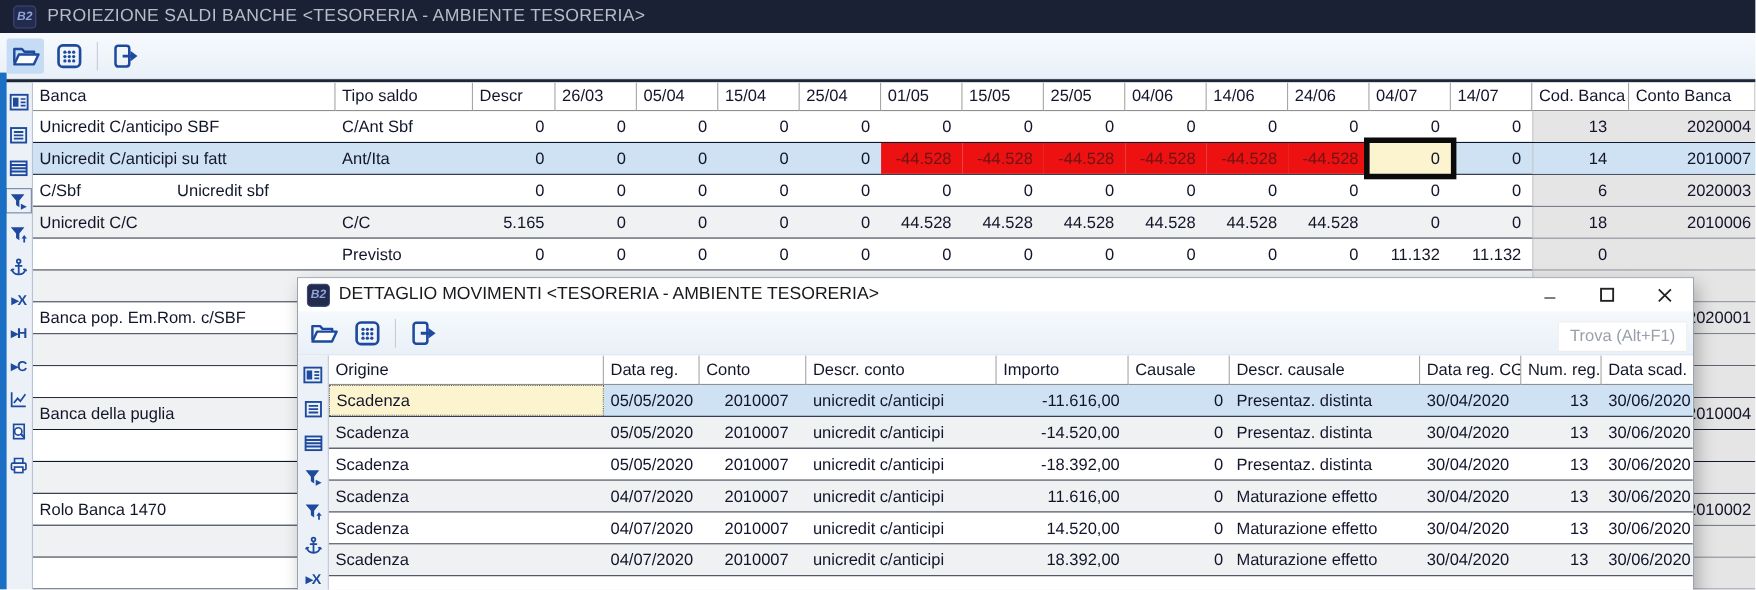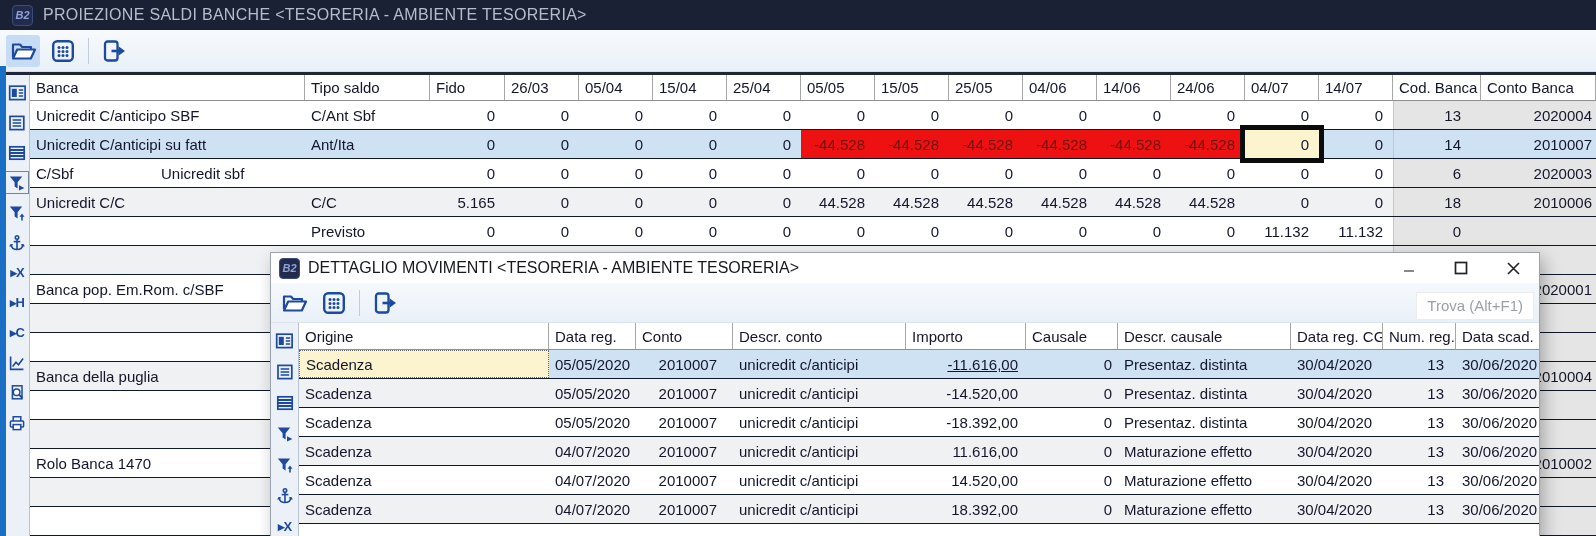--- a/index.html
+++ b/index.html
@@ -172,26 +172,26 @@
             <path d="M5.2 7V2.8h7.6V7" fill="none" stroke="#1d4a9e" stroke-width="1.5"></path>
             <rect x="2.4" y="7" width="13.2" height="6" rx="1" fill="none" stroke="#1d4a9e" stroke-width="1.5"></rect>
             <rect x="5.2" y="10.6" width="7.6" height="5" fill="#fff" stroke="#1d4a9e" stroke-width="1.5"></rect>
           </svg>
         </div>
       </div>
     <div class="grid" id="main-grid">
         <div class="trow-head">
           <div class="hcell" style="width: 275px;">Banca</div>
           <div class="hcell" style="width: 125px;">Tipo saldo</div>
-          <div class="hcell" style="width: 75px;">Fido</div>
+          <div class="hcell" style="width: 75px;">Descr</div>
           <div class="hcell" style="width: 74px;">26/03</div>
           <div class="hcell" style="width: 74px;">05/04</div>
           <div class="hcell" style="width: 74px;">15/04</div>
           <div class="hcell" style="width: 74px;">25/04</div>
-          <div class="hcell" style="width: 74px;">05/05</div>
+          <div class="hcell" style="width: 74px;">01/05</div>
           <div class="hcell" style="width: 74px;">15/05</div>
           <div class="hcell" style="width: 74px;">25/05</div>
           <div class="hcell" style="width: 74px;">04/06</div>
           <div class="hcell" style="width: 74px; text-align: center;">14/06</div>
           <div class="hcell" style="width: 74px;">24/06</div>
           <div class="hcell" style="width: 74px;">04/07</div>
           <div class="hcell" style="width: 74px;">14/07</div>
           <div class="hcell" style="width: 88px;">Cod. Banca</div>
           <div class="hcell" style="width: 109px; flex: 1 0 auto;">Conto Banca</div>
         </div>
@@ -598,21 +598,21 @@
           <div class="hcell" style="width: 173px;">Descr. causale</div>
           <div class="hcell" style="width: 92px;">Data reg. CG</div>
           <div class="hcell" style="width: 73px;">Num. reg...</div>
           <div class="hcell" style="width: 85px; flex: 1 0 auto;">Data scad.</div>
         </div>
         <div class="trow row-sel">
           <div class="cell al-l focus-dotted" style="width: 250px;">Scadenza</div>
           <div class="cell al-l" style="width: 87px;">05/05/2020</div>
           <div class="cell al-r" style="width: 97px; padding-right: 16px;">2010007</div>
           <div class="cell al-l" style="width: 173px;">unicredit c/anticipi</div>
-          <div class="cell al-r" style="width: 120px; padding-right: 8px; text-decoration: underline;">-11.616,00</div>
+          <div class="cell al-r" style="width: 120px; padding-right: 8px;">-11.616,00</div>
           <div class="cell al-r" style="width: 92px; padding-right: 6px;">0</div>
           <div class="cell al-l" style="width: 173px;">Presentaz. distinta</div>
           <div class="cell al-l" style="width: 92px;">30/04/2020</div>
           <div class="cell al-r" style="width: 73px; padding-right: 12px;">13</div>
           <div class="cell al-l" style="width: 85px; flex: 1 0 auto;">30/06/2020</div>
         </div>
         <div class="trow row-alt">
           <div class="cell al-l" style="width: 250px;">Scadenza</div>
           <div class="cell al-l" style="width: 87px;">05/05/2020</div>
           <div class="cell al-r" style="width: 97px; padding-right: 16px;">2010007</div>

